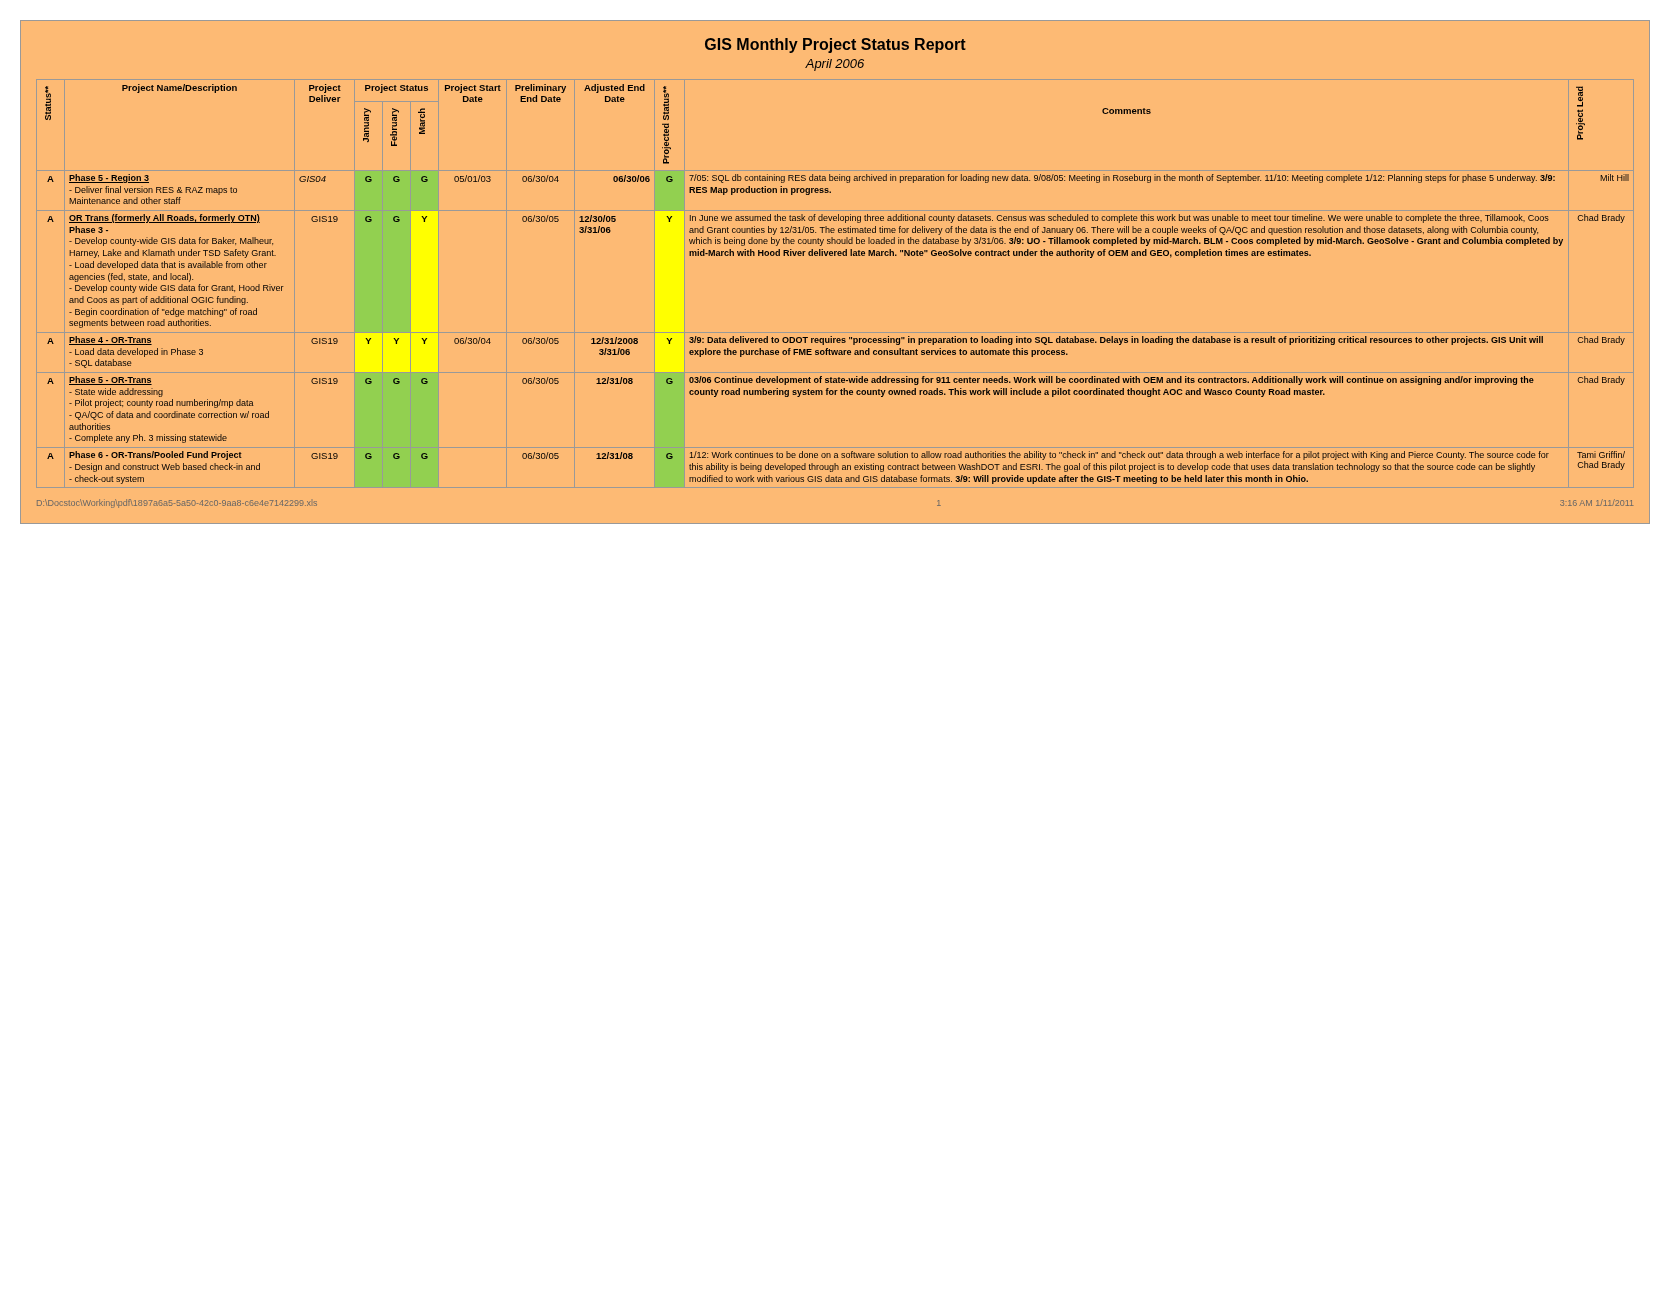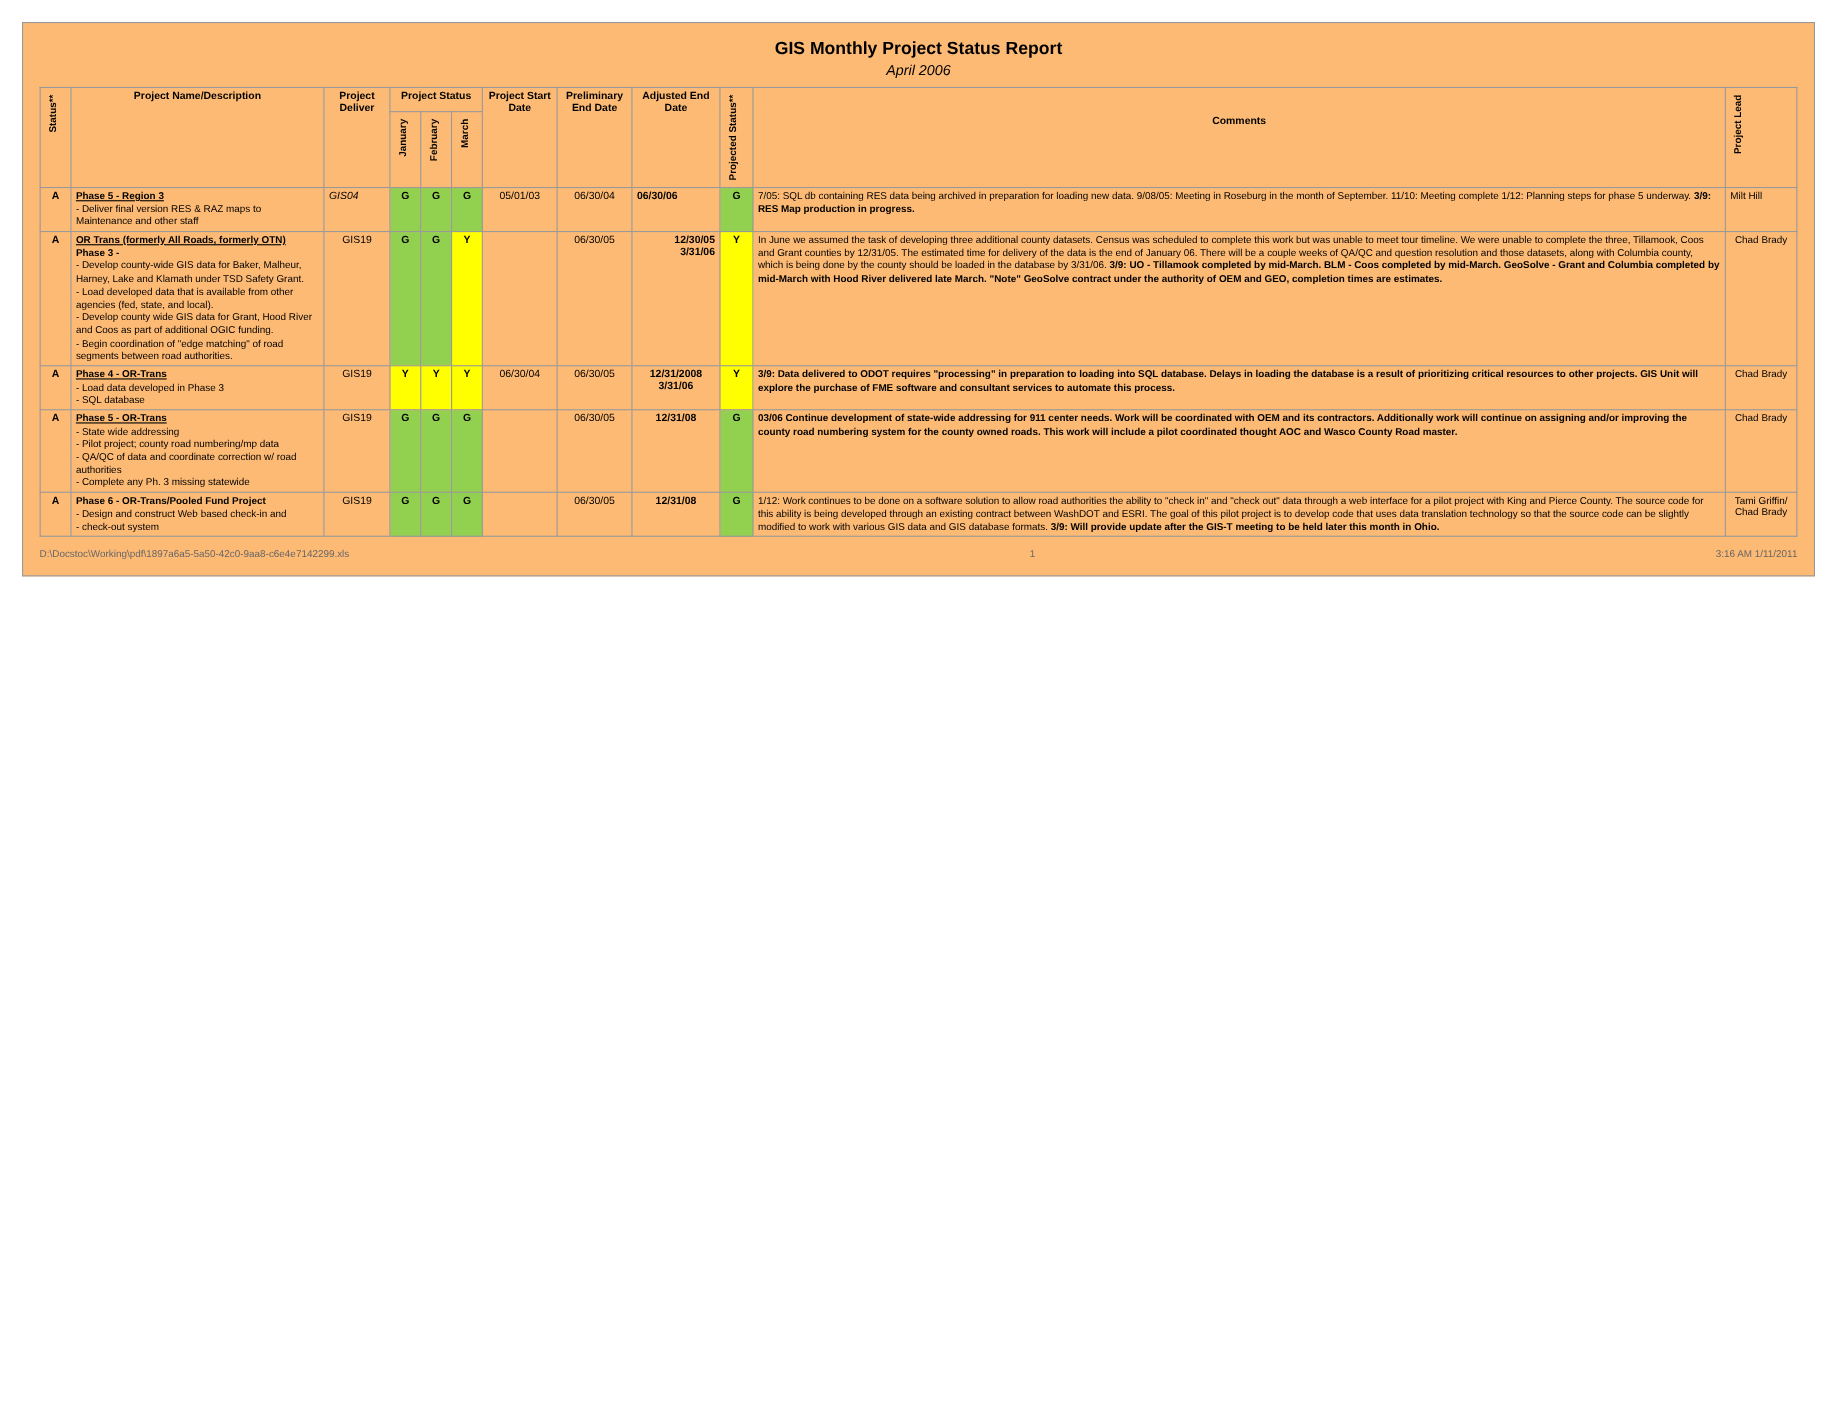--- a/index.html
+++ b/index.html
@@ -127,35 +127,35 @@
     <tbody id="table-body">
     <tr>
           <td style="text-align: center; font-weight: bold; vertical-align: top;">A</td>
           <td style="font-size: 9px; line-height: 1.3;"><span style="font-weight:bold;text-decoration:underline;">Phase 5 - Region 3</span><br><span>- Deliver final version RES &amp; RAZ maps to Maintenance and other staff</span><br></td>
           <td style="text-align: left; vertical-align: top; font-style: italic;">GIS04</td>
           <td style="text-align: center; vertical-align: top; font-weight: bold; background-color: rgb(146, 208, 80);">G</td>
           <td style="text-align: center; vertical-align: top; font-weight: bold; background-color: rgb(146, 208, 80);">G</td>
           <td style="text-align: center; vertical-align: top; font-weight: bold; background-color: rgb(146, 208, 80);">G</td>
           <td style="text-align: center; vertical-align: top;">05/01/03</td>
           <td style="text-align: center; vertical-align: top;">06/30/04</td>
-          <td style="text-align: left; vertical-align: top; font-weight: bold;">06/30/06</td>
+          <td style="text-align: right; vertical-align: top; font-weight: bold;">06/30/06</td>
           <td style="text-align: center; vertical-align: top; font-weight: bold; background-color: rgb(146, 208, 80);">G</td>
           <td style="font-size: 9px; line-height: 1.3; vertical-align: top;">7/05: SQL db containing RES data being archived in preparation for loading new data.  9/08/05: Meeting in Roseburg in the month of September.  11/10: Meeting complete 1/12: Planning steps for phase 5 underway. <strong>3/9: RES Map production in progress.</strong></td>
-          <td style="text-align: left; vertical-align: top; font-size: 9px; border-radius: 15px;">Milt Hill</td>
+          <td style="text-align: right; vertical-align: top; font-size: 9px; border-radius: 15px;">Milt Hill</td>
         </tr>
         <tr>
           <td style="text-align: center; font-weight: bold; vertical-align: top;">A</td>
           <td style="font-size: 9px; line-height: 1.3;"><span style="font-weight:bold;text-decoration:underline;">OR Trans (formerly All Roads, formerly OTN)</span><br><span style="font-weight:bold;">Phase 3 -</span><br><span>- Develop county-wide GIS data for Baker, Malheur, Harney, Lake and Klamath under TSD Safety Grant.</span><br><span>-  Load developed data that is available from other agencies (fed, state, and local).</span><br><span>-  Develop county wide GIS data for Grant, Hood River and Coos as part of additional OGIC funding.</span><br><span>-  Begin coordination of "edge matching" of road segments between road authorities.</span><br></td>
           <td style="text-align: center; vertical-align: top;">GIS19</td>
           <td style="text-align: center; vertical-align: top; font-weight: bold; background-color: rgb(146, 208, 80);">G</td>
           <td style="text-align: center; vertical-align: top; font-weight: bold; background-color: rgb(146, 208, 80);">G</td>
           <td style="text-align: center; vertical-align: top; font-weight: bold; background-color: rgb(255, 255, 0);">Y</td>
           <td style="text-align: center; vertical-align: top;"></td>
           <td style="text-align: center; vertical-align: top;">06/30/05</td>
-          <td style="text-align: right; vertical-align: top; font-weight: bold;">12/30/05<br>3/31/06</td>
+          <td style="text-align: left; vertical-align: top; font-weight: bold;">12/30/05<br>3/31/06</td>
           <td style="text-align: center; vertical-align: top; font-weight: bold; background-color: rgb(255, 255, 0);">Y</td>
           <td style="font-size: 9px; line-height: 1.3; vertical-align: top;">In June we assumed the task of developing three additional  county datasets. Census was scheduled to complete this work but was unable to meet tour timeline. We were unable to complete the three, Tillamook, Coos and Grant counties by 12/31/05. The estimated time for delivery of the data is the end of January 06.  There will be a couple weeks of QA/QC and question resolution and those datasets, along with Columbia county, which is being done by the county should be loaded in the database by 3/31/06. <strong>3/9: UO - Tillamook completed by mid-March. BLM - Coos completed by mid-March. GeoSolve - Grant and Columbia completed by mid-March with Hood River delivered late March. "Note" GeoSolve contract under the authority of OEM and GEO, completion times are estimates.</strong></td>
           <td style="text-align: center; vertical-align: top; font-size: 9px;">Chad Brady</td>
         </tr>
         <tr>
           <td style="text-align: center; font-weight: bold; vertical-align: top;">A</td>
           <td style="font-size: 9px; line-height: 1.3;"><span style="font-weight:bold;text-decoration:underline;">Phase 4 - OR-Trans</span><br><span>- Load data developed in Phase 3</span><br><span>- SQL database</span><br></td>
           <td style="text-align: center; vertical-align: top;">GIS19</td>
           <td style="text-align: center; vertical-align: top; font-weight: bold; background-color: rgb(255, 255, 0);">Y</td>
           <td style="text-align: center; vertical-align: top; font-weight: bold; background-color: rgb(255, 255, 0);">Y</td>

